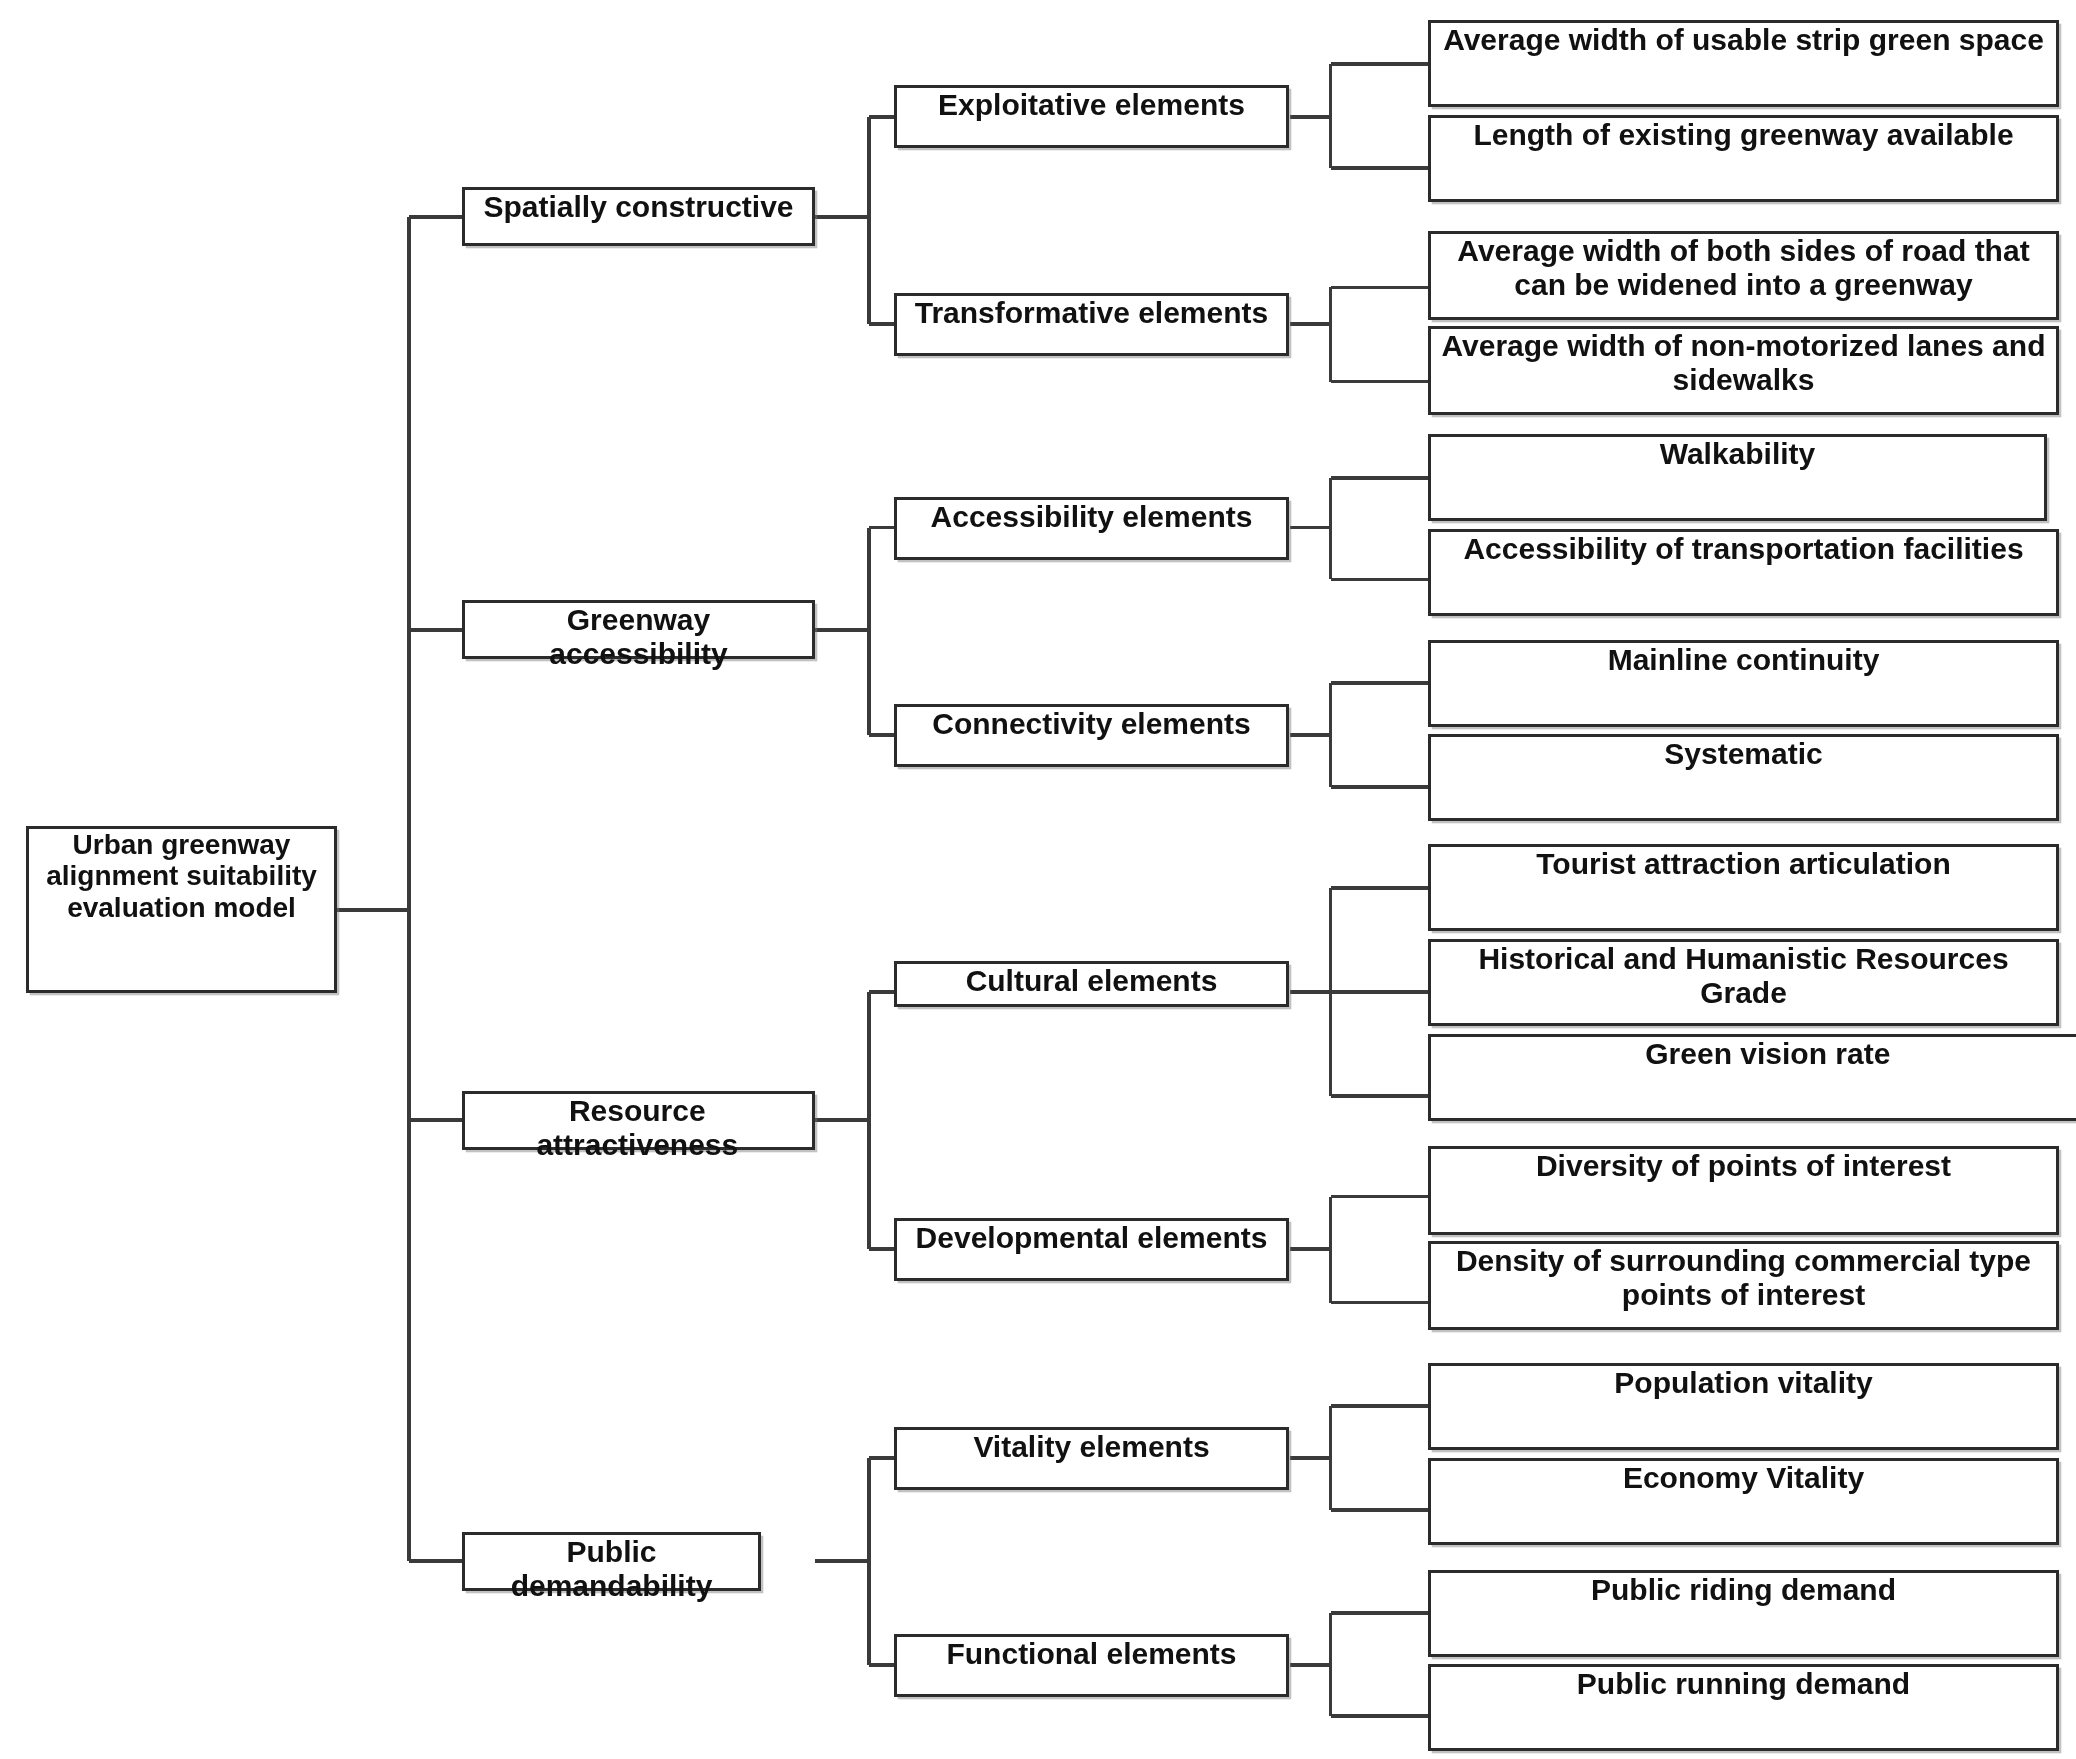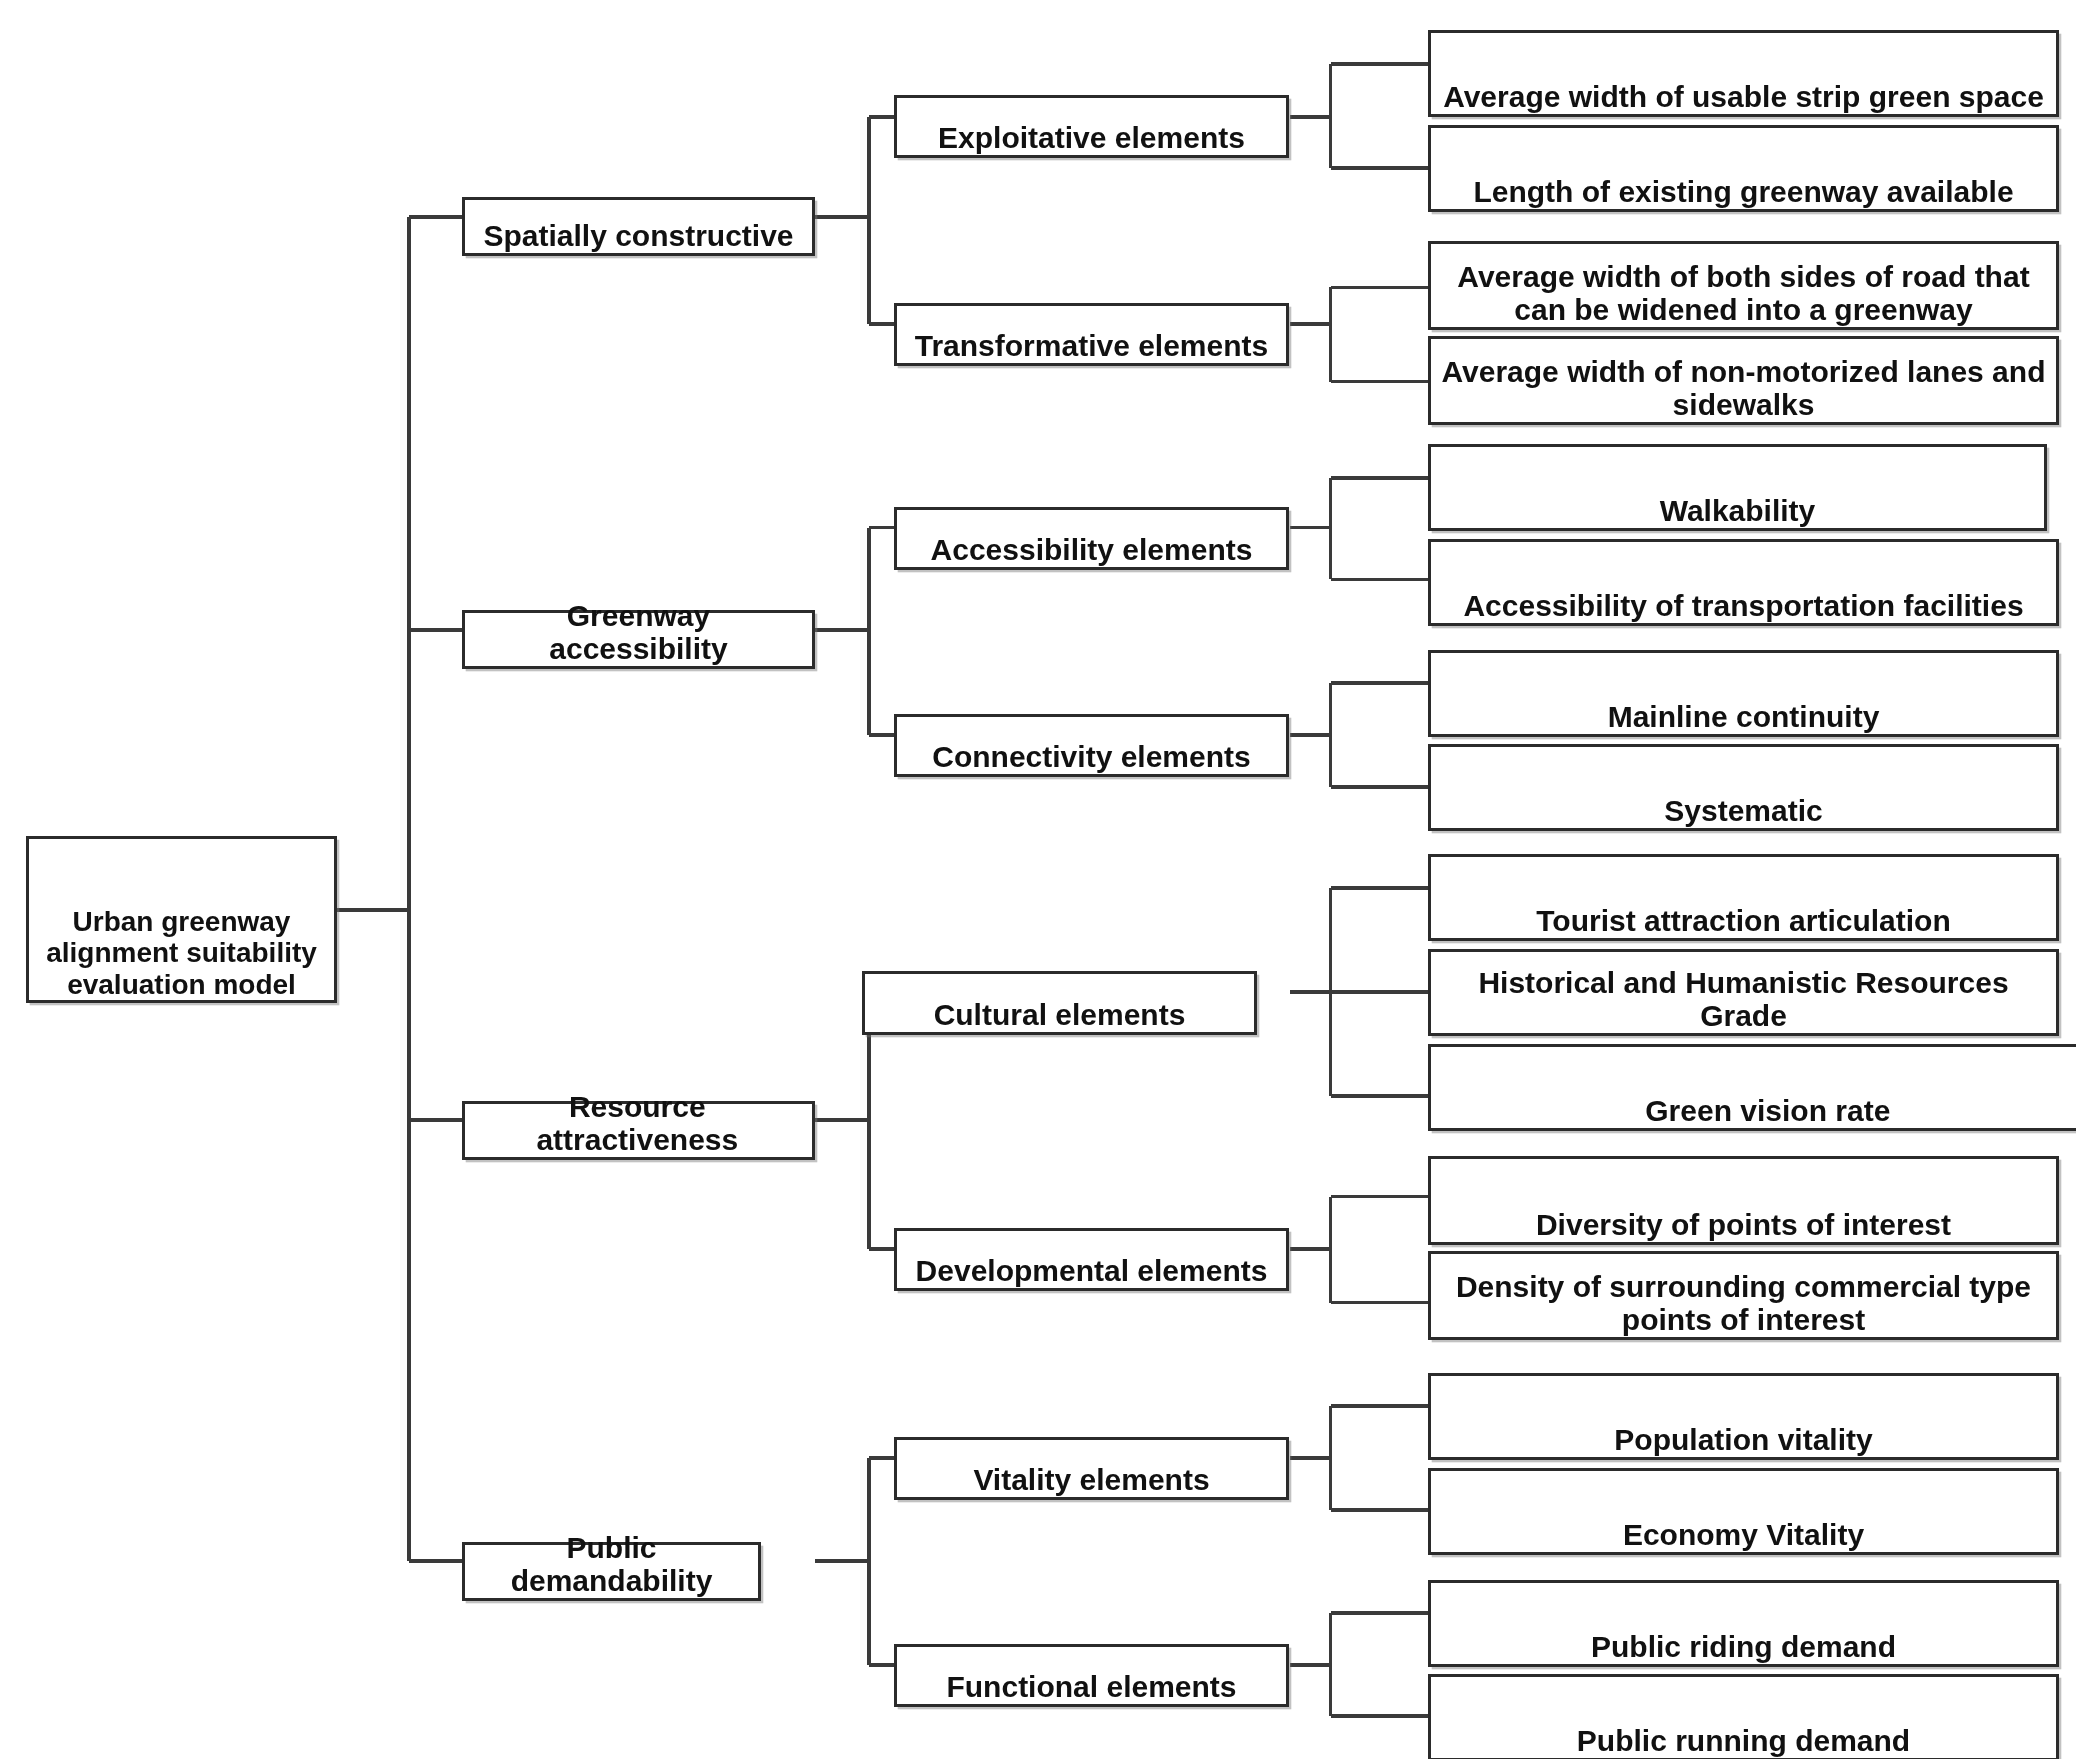--- a/index.html
+++ b/index.html
@@ -11,29 +11,28 @@
     font-family:"Liberation Sans", sans-serif;
     overflow:hidden;
   }
   #links{position:absolute;left:0;top:0;width:2077px;height:1759px;}
   .node{
     position:absolute;
     box-sizing:border-box;
     background:#ffffff;
     border:3px solid #2b2b2b;
     display:flex;
-    align-items:flex-end;
+    align-items:flex-start;
     justify-content:center;
     text-align:center;
     font-weight:bold;
     color:#111111;
     line-height:1.12;
     padding:0 10.4px;
     box-shadow:3px 3px 0 -0.7px rgba(120,120,120,.45);
-    margin-top:10px;
   }
   .node span{display:block;}
   .n-root{font-size:28px;}
   .n-l1{font-size:30px;}
   .n-l2{font-size:30px;}
   .n-leaf{font-size:30px;}
 </style>
 </head>
 <body>
 
@@ -136,21 +135,21 @@
   </div>
   <div class="node n-l2" style="left:894px;top:293px;width:395px;height:63px;">
     <span>Transformative elements</span>
   </div>
   <div class="node n-l2" style="left:894px;top:497px;width:395px;height:63px;">
     <span>Accessibility elements</span>
   </div>
   <div class="node n-l2" style="left:894px;top:704px;width:395px;height:63px;">
     <span>Connectivity elements</span>
   </div>
-  <div class="node n-l2" style="left:862px;top:961px;width:395px;height:64px;">
+  <div class="node n-l2" style="left:894px;top:961px;width:395px;height:46px;">
     <span>Cultural elements</span>
   </div>
   <div class="node n-l2" style="left:894px;top:1218px;width:395px;height:63px;">
     <span>Developmental elements</span>
   </div>
   <div class="node n-l2" style="left:894px;top:1427px;width:395px;height:63px;">
     <span>Vitality elements</span>
   </div>
   <div class="node n-l2" style="left:894px;top:1634px;width:395px;height:63px;">
     <span>Functional elements</span>

